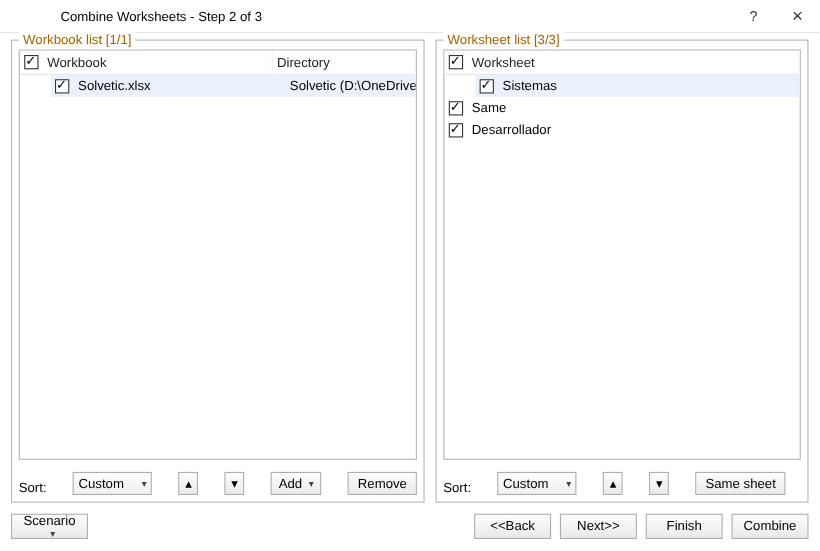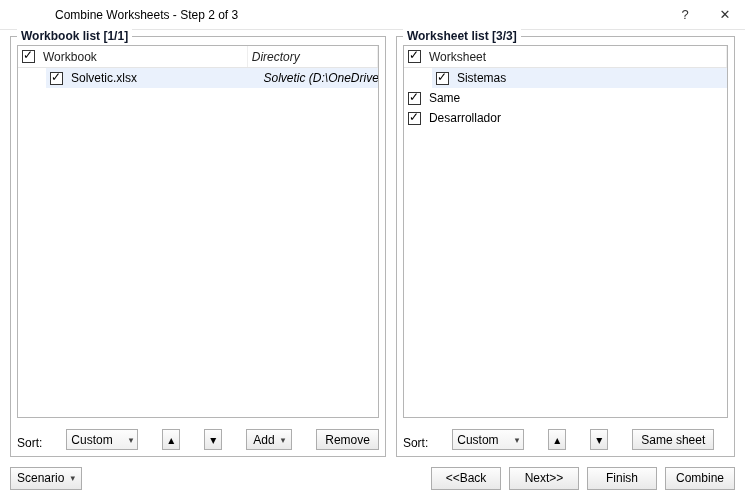--- a/index.html
+++ b/index.html
@@ -47,22 +47,21 @@
       flex-direction: column;
       background: #fff;
     }
     .panel-legend {
       position: absolute;
       top: -8px;
       left: 6px;
       background: #fff;
       padding: 0 4px;
       font-size: 12px;
-      color: #0f172a;
-      font-weight: bold;
+      color: #a16207;
     }
     .panel-inner {
       flex: 1;
       margin: 8px 6px 4px 6px;
       border: 1px solid #b5b5b5;
       background: #fff;
       overflow: hidden;
       display: flex;
       flex-direction: column;
     }
@@ -158,23 +157,23 @@
     .btn.split .arrow { font-size: 9px; margin-left: 6px; color: #444; }
     .footer {
       display: flex;
       align-items: center;
       gap: 8px;
       padding: 6px 10px 10px 10px;
       height: 42px;
     }
     .footer .spacer { flex: 1; }
     .footer .btn { min-width: 70px; height: 23px; }
-    .scenario { min-width: 78px; }
+    .scenario { min-width: 78px; flex-direction: column; }
     .col-wb { flex: 0 0 58%; }
-    .col-dir { flex: 1; font-style: italic; }
+    .col-dir { flex: 1; }
     .col-ws { flex: 1; }
   </style>
 </head>
 <body>
 
 <div class="titlebar">
   <div class="title">Combine Worksheets - Step 2 of 3</div>
   <div class="winbtn">?</div>
   <div class="winbtn">✕</div>
 </div>

